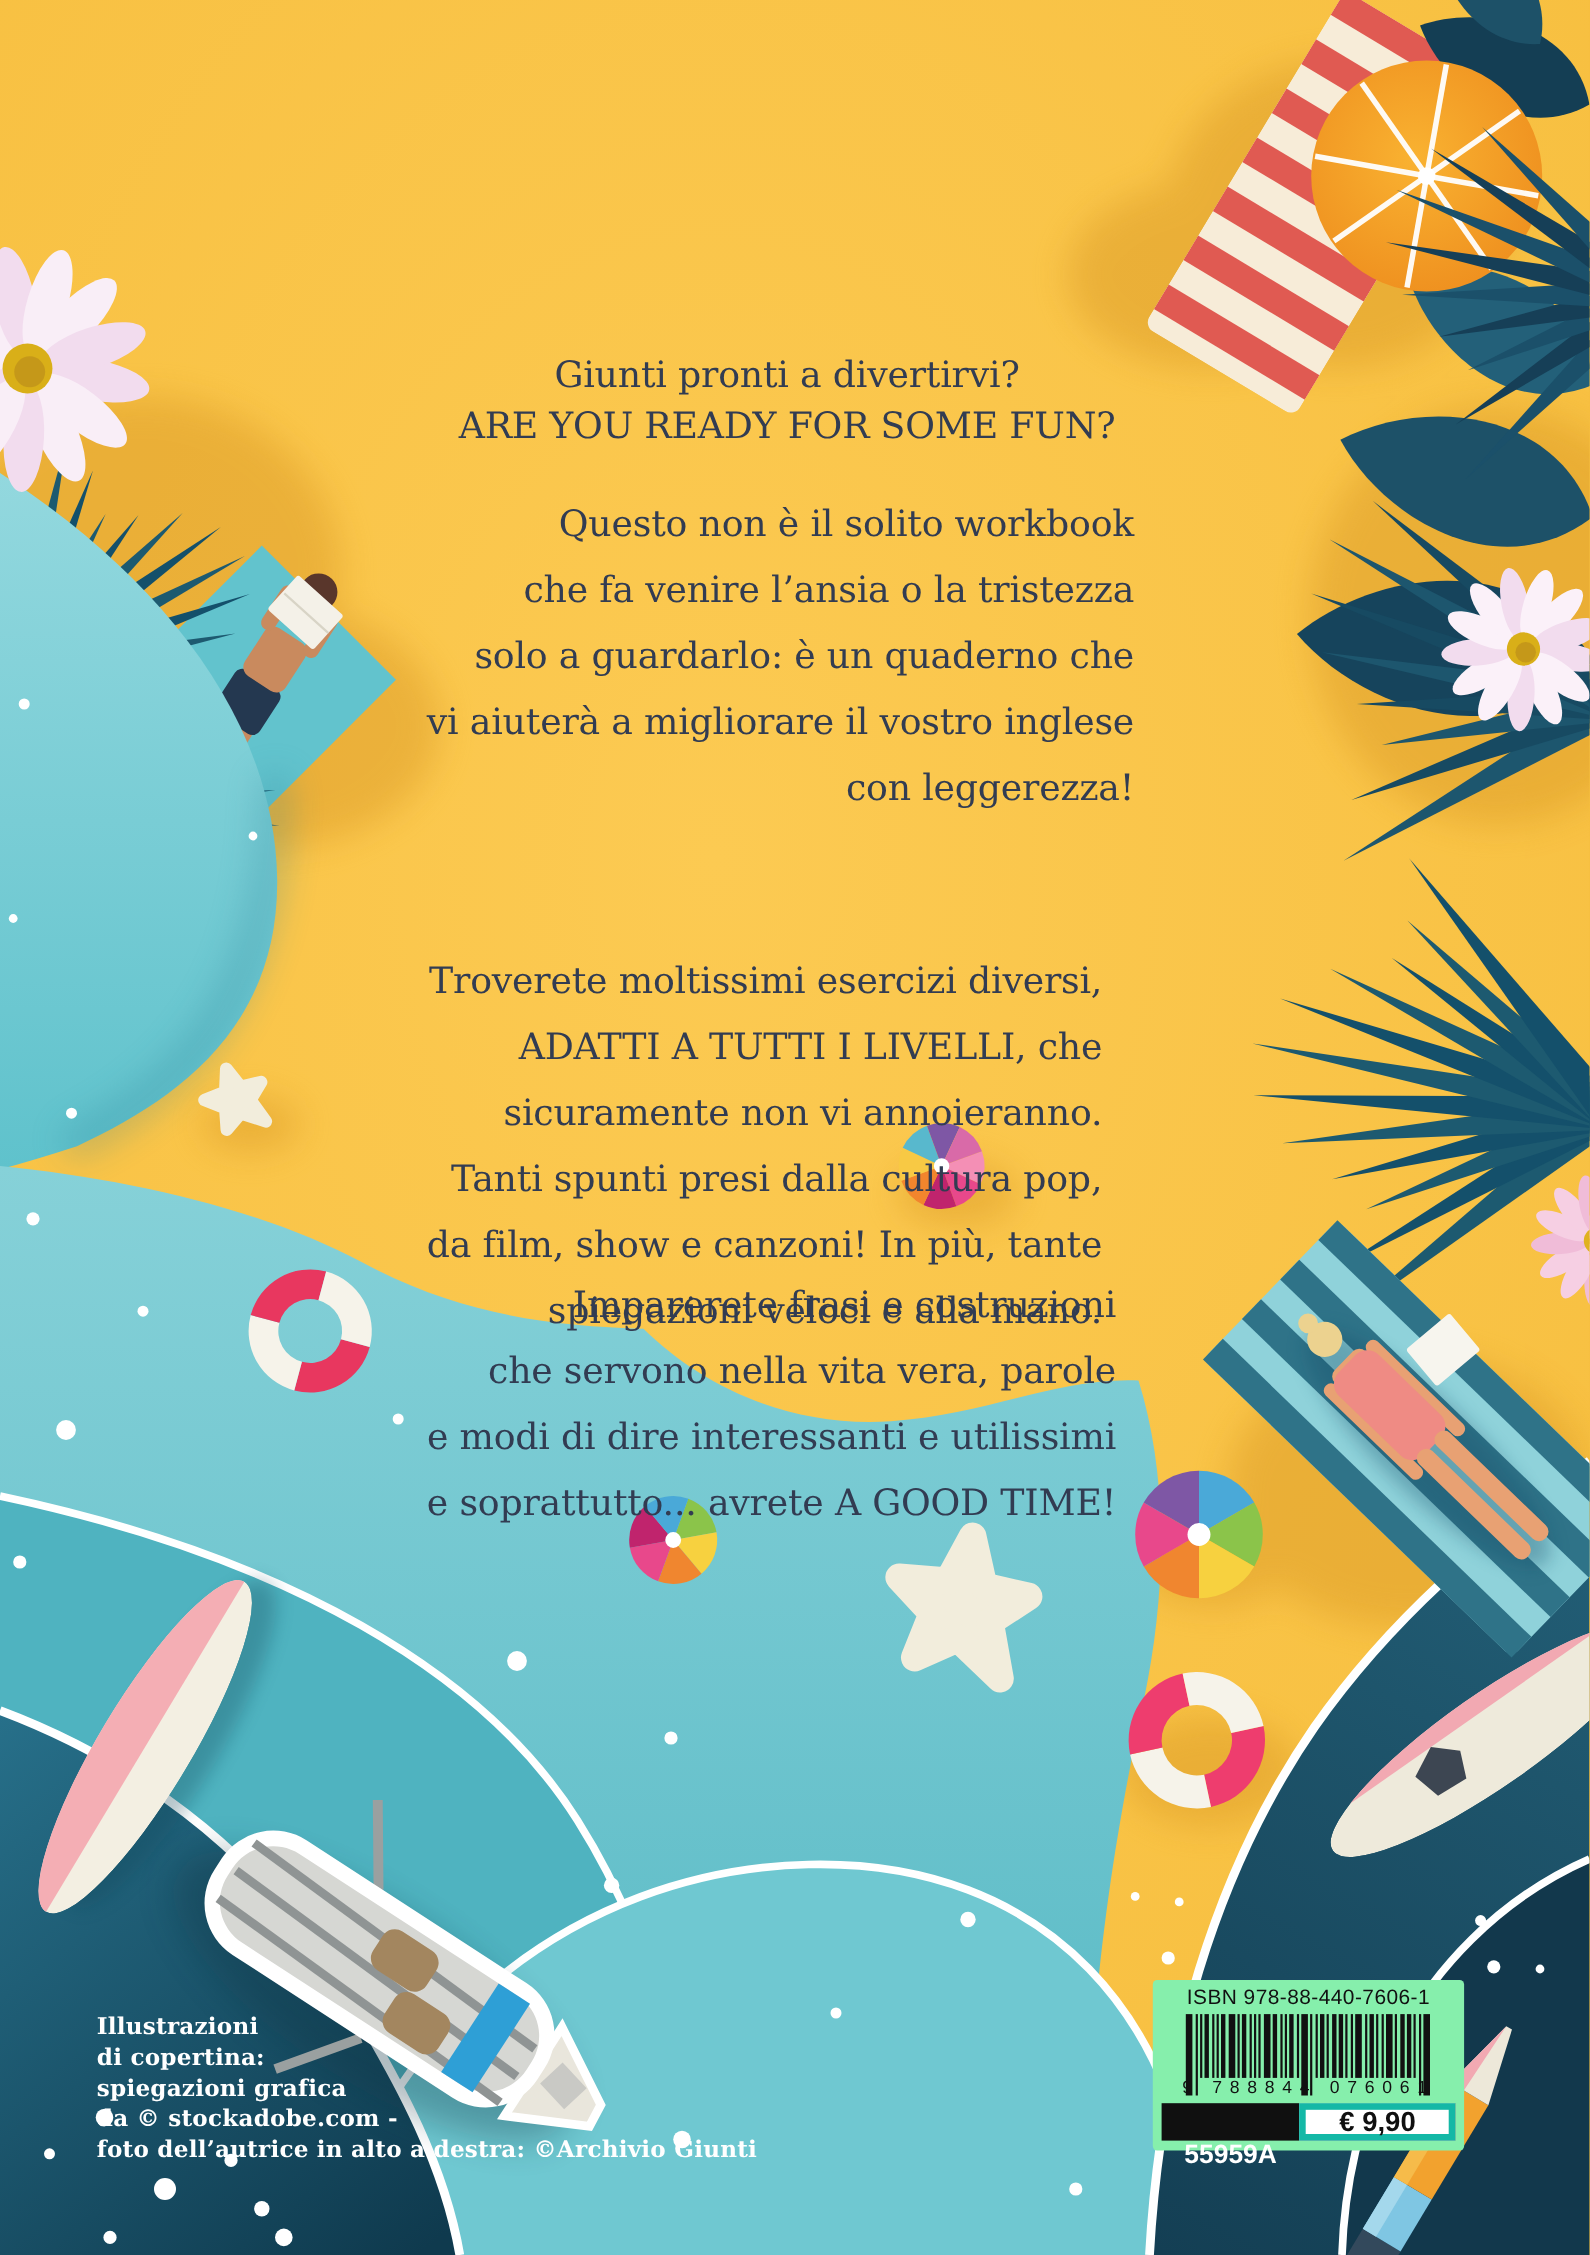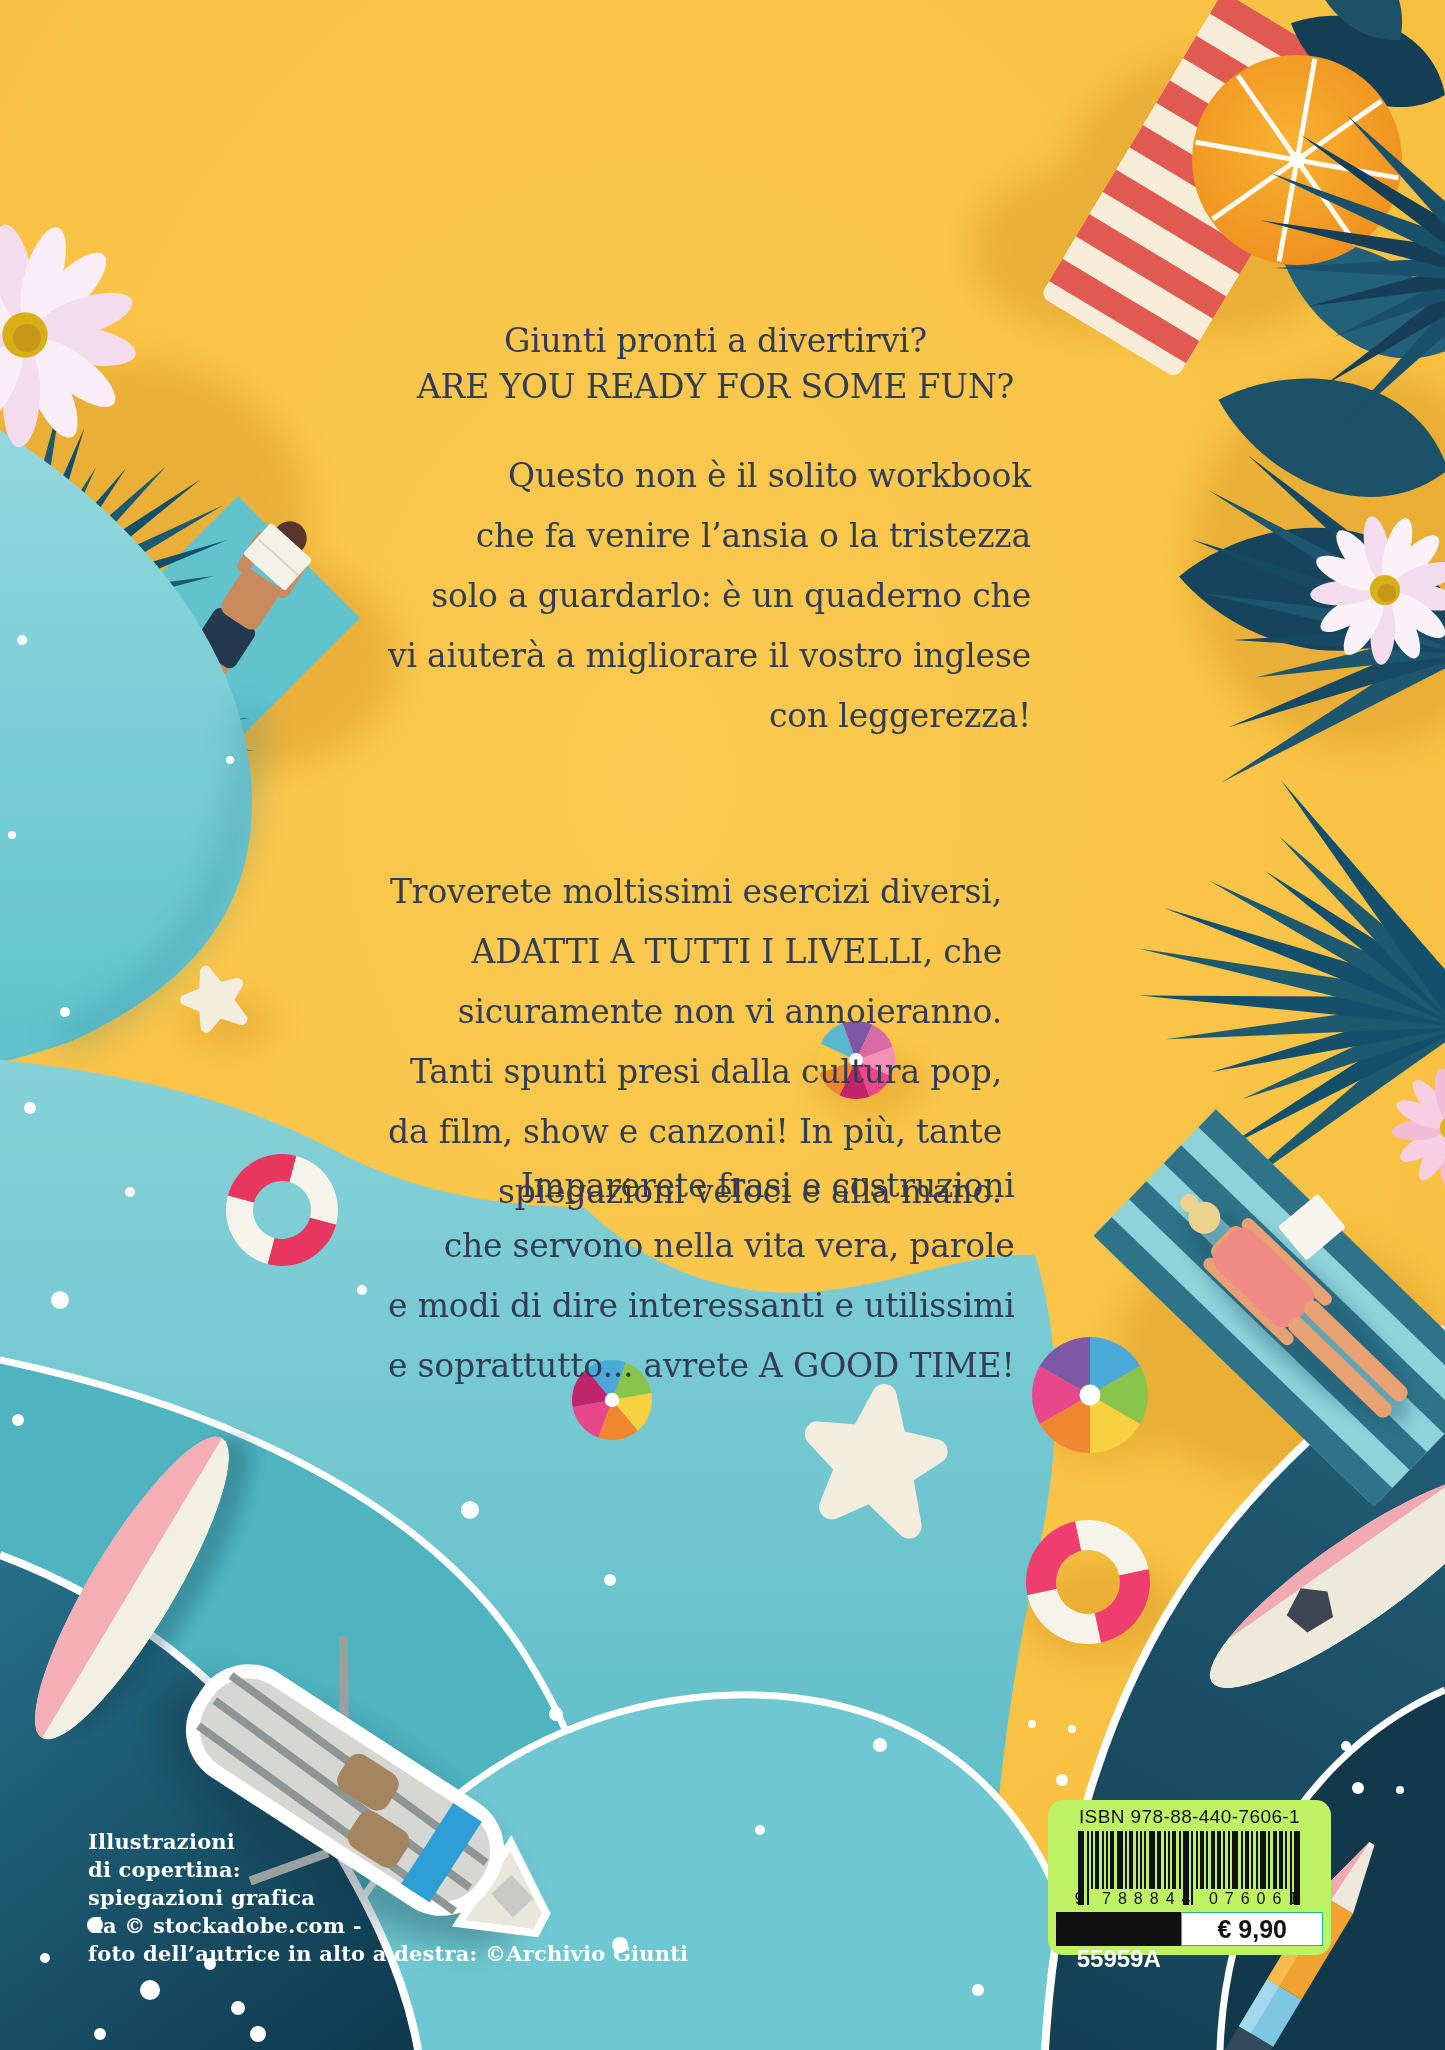--- a/index.html
+++ b/index.html
@@ -9,32 +9,32 @@
   .txt{position:absolute;color:#323c52;font-size:33px;line-height:60px;
        letter-spacing:-0.2px;white-space:pre-line;text-align:right;}
   .heading{left:388px;top:318px;width:655px;text-align:center;line-height:46px;}
   .p1{left:388px;top:446px;}
   .p2{left:388px;top:700px;}
   .p3{left:388px;top:862px;}
   .p4{left:388px;top:1156px;}
   .credits{position:absolute;left:88px;top:1828px;color:#ffffff;font-size:21px;
            line-height:28px;font-weight:600;white-space:pre-line;letter-spacing:0.2px;}
   .price-box{position:absolute;left:1048px;top:1800px;width:283px;height:155px;
-             background:#bef264;border-radius:15px;box-sizing:border-box;
+             background:#86efac;border-radius:4px;box-sizing:border-box;
              font-family:"Liberation Sans","DejaVu Sans",sans-serif;color:#111;
              display:flex;flex-direction:column;padding:5px 8px 5px 8px;}
   .isbn{font-size:19px;text-align:center;letter-spacing:0.4px;line-height:24px;}
   .bars{position:relative;height:60px;margin:2px 12px 0 12px;}
   .bars div{position:absolute;top:0;background:#111;}
   .bdigits{font-size:16px;letter-spacing:7px;text-align:center;margin-top:-2px;
            line-height:20px;}
   .strip{display:flex;height:34px;margin-top:3px;background:#101010;}
   .strip .code{flex:0 0 47%;color:#fff;font-weight:bold;font-size:24px;
                display:flex;align-items:center;justify-content:center;margin-top:47px;}
-  .strip .price{flex:1;background:#fff;border:1px solid #14b8a6;color:#101010;
+  .strip .price{flex:1;background:#fff;border:6px solid #14b8a6;color:#101010;
                 font-weight:bold;font-size:25px;display:flex;align-items:center;
                 justify-content:center;box-sizing:border-box;}
 </style>
 </head>
 <body>
 
 <div class="stage">
 
 <svg id="art" width="1445" height="2050" viewBox="0 0 1445 2050">
   <defs>

